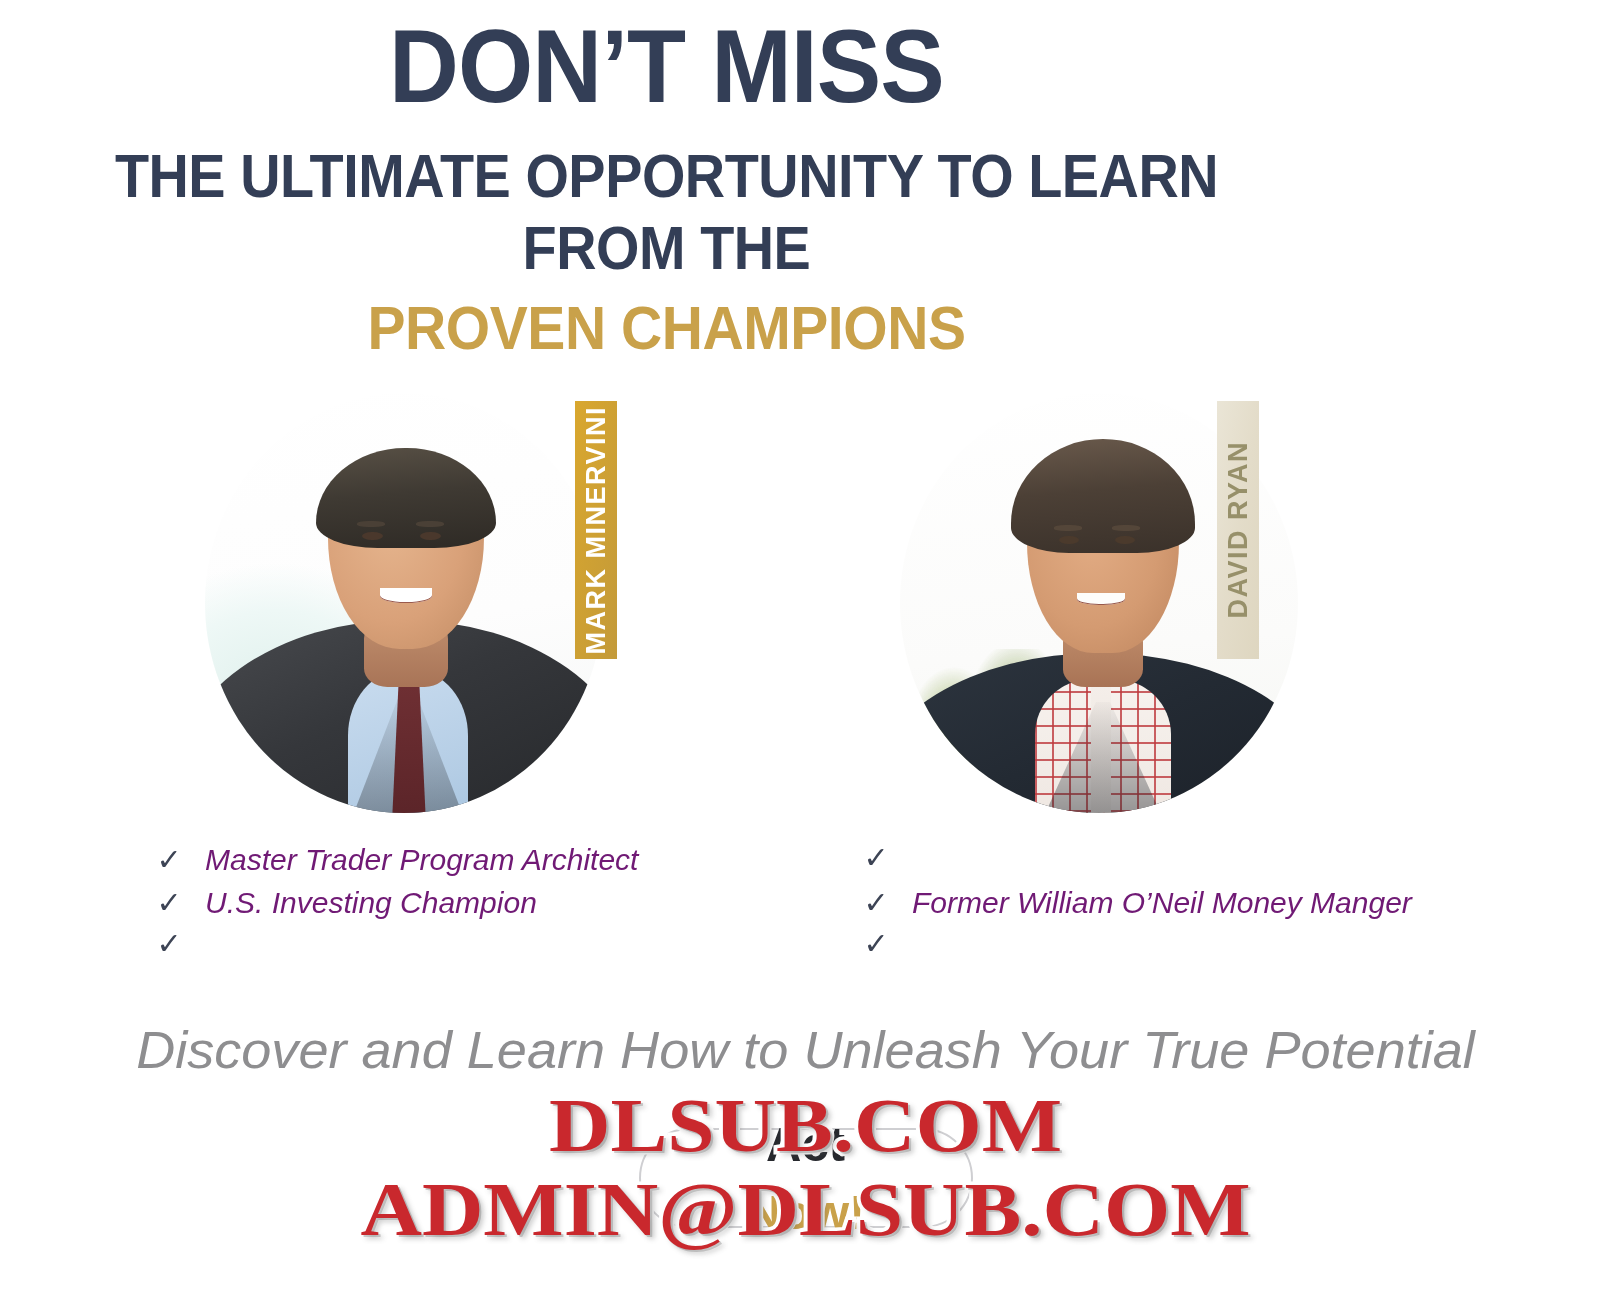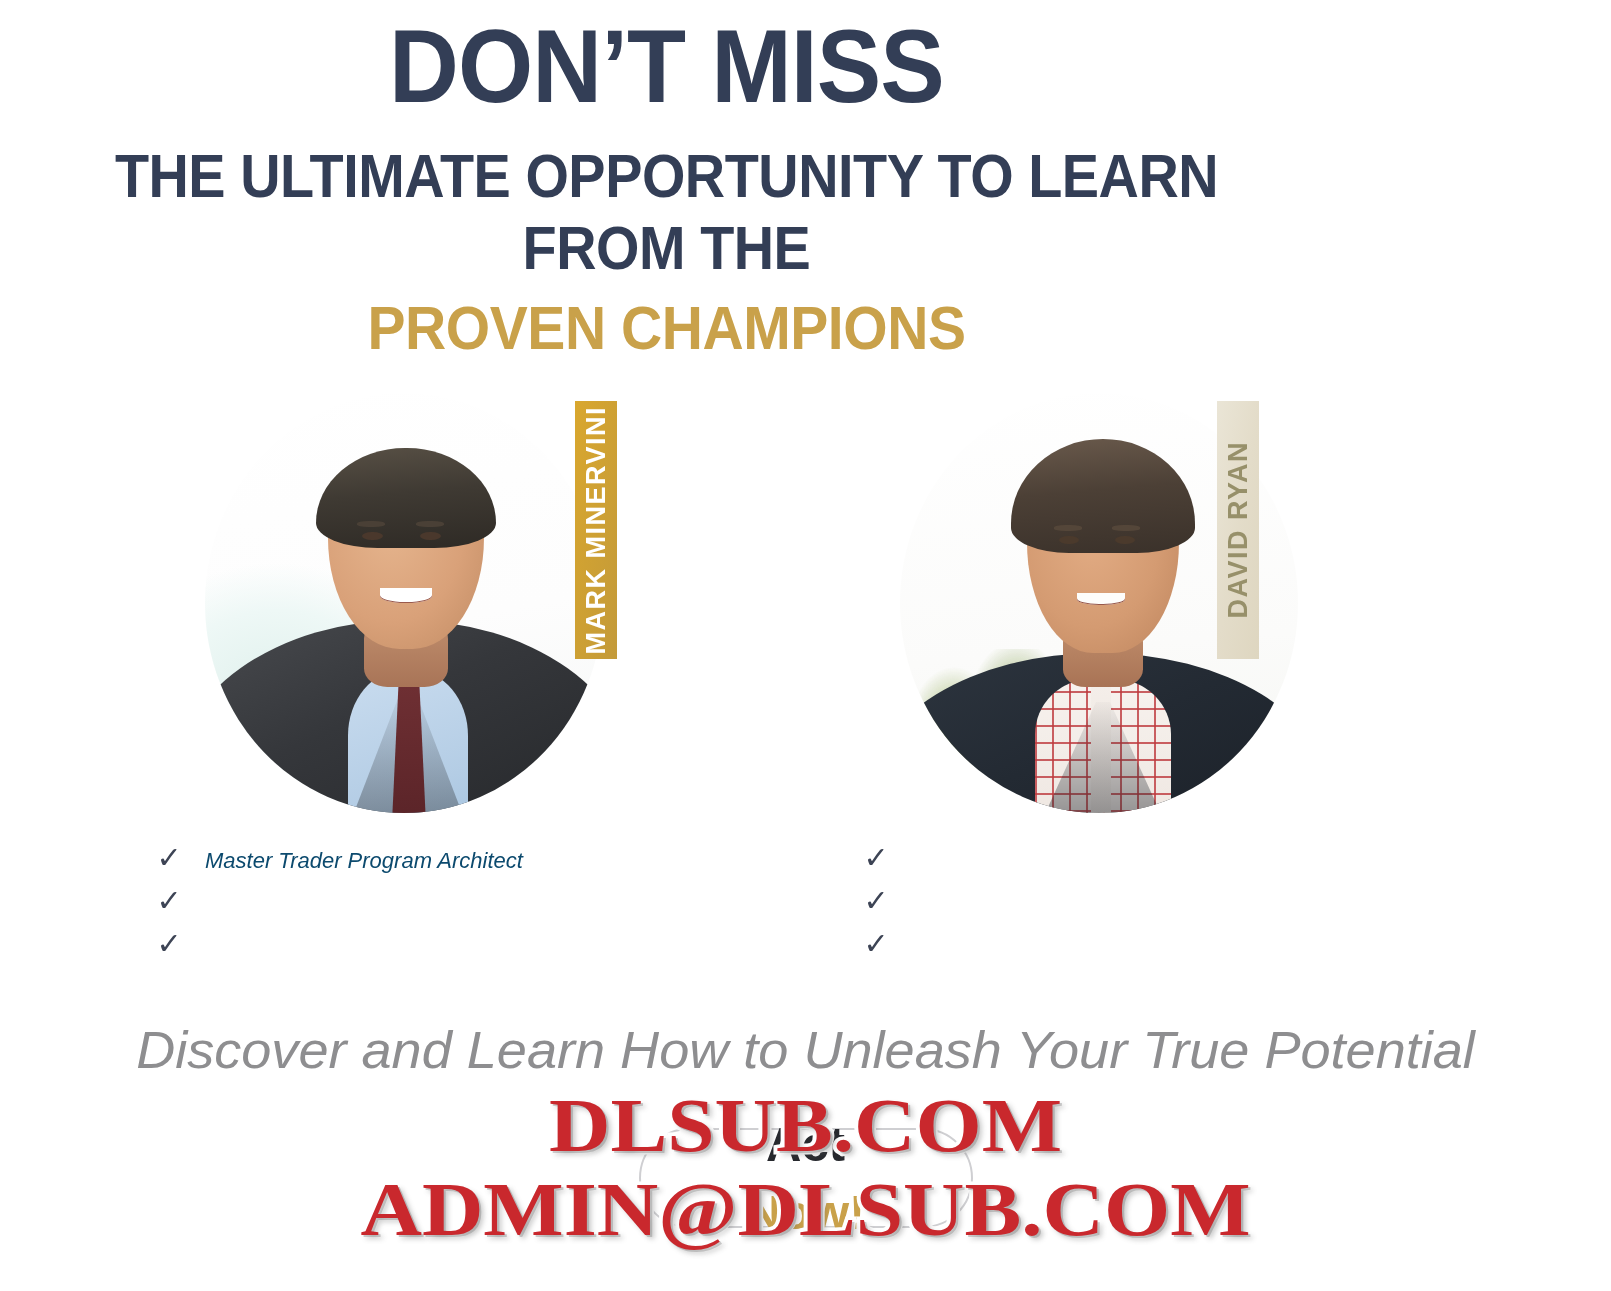--- a/index.html
+++ b/index.html
@@ -284,22 +284,22 @@
     color: #3d4455;
     font-weight: 300;
     line-height: 1;
     width: 28px;
     flex: 0 0 28px;
     text-align: center;
   }
   .bullet-text {
     font-family: "Liberation Sans", sans-serif;
     font-style: italic;
-    font-size: 22px;
-    color: #0c4a6e;
+    font-size: 30px;
+    color: #701a75;
     white-space: nowrap;
   }
 
   
   .tagline {
     position: absolute;
     top: 1020px;
     left: 0;
     width: 1611px;
     text-align: center;
@@ -425,32 +425,34 @@
   </div>
 </div>
 
 <div class="bullets left">
   <div class="bullet-row">
     <span class="tick">✓</span>
     <span class="bullet-text">Master Trader Program Architect</span>
   </div>
   <div class="bullet-row">
     <span class="tick">✓</span>
+    <span class="bullet-text">U.S. Investing Champion</span>
   </div>
   <div class="bullet-row">
     <span class="tick">✓</span>
   </div>
 </div>
 
 <div class="bullets right">
   <div class="bullet-row">
     <span class="tick">✓</span>
   </div>
   <div class="bullet-row">
     <span class="tick">✓</span>
+    <span class="bullet-text">Former William O’Neil Money Manger</span>
   </div>
   <div class="bullet-row">
     <span class="tick">✓</span>
   </div>
 </div>
 
 <div class="tagline">Discover and Learn How to Unleash Your True Potential</div>
 
 <div class="act-now">
   <span class="a-word">Act</span>

